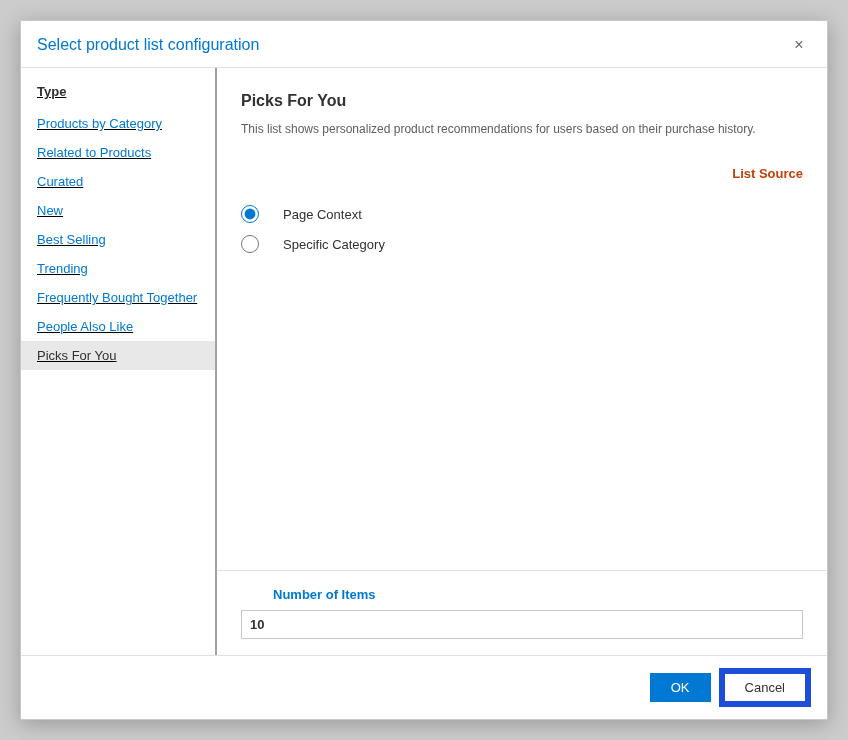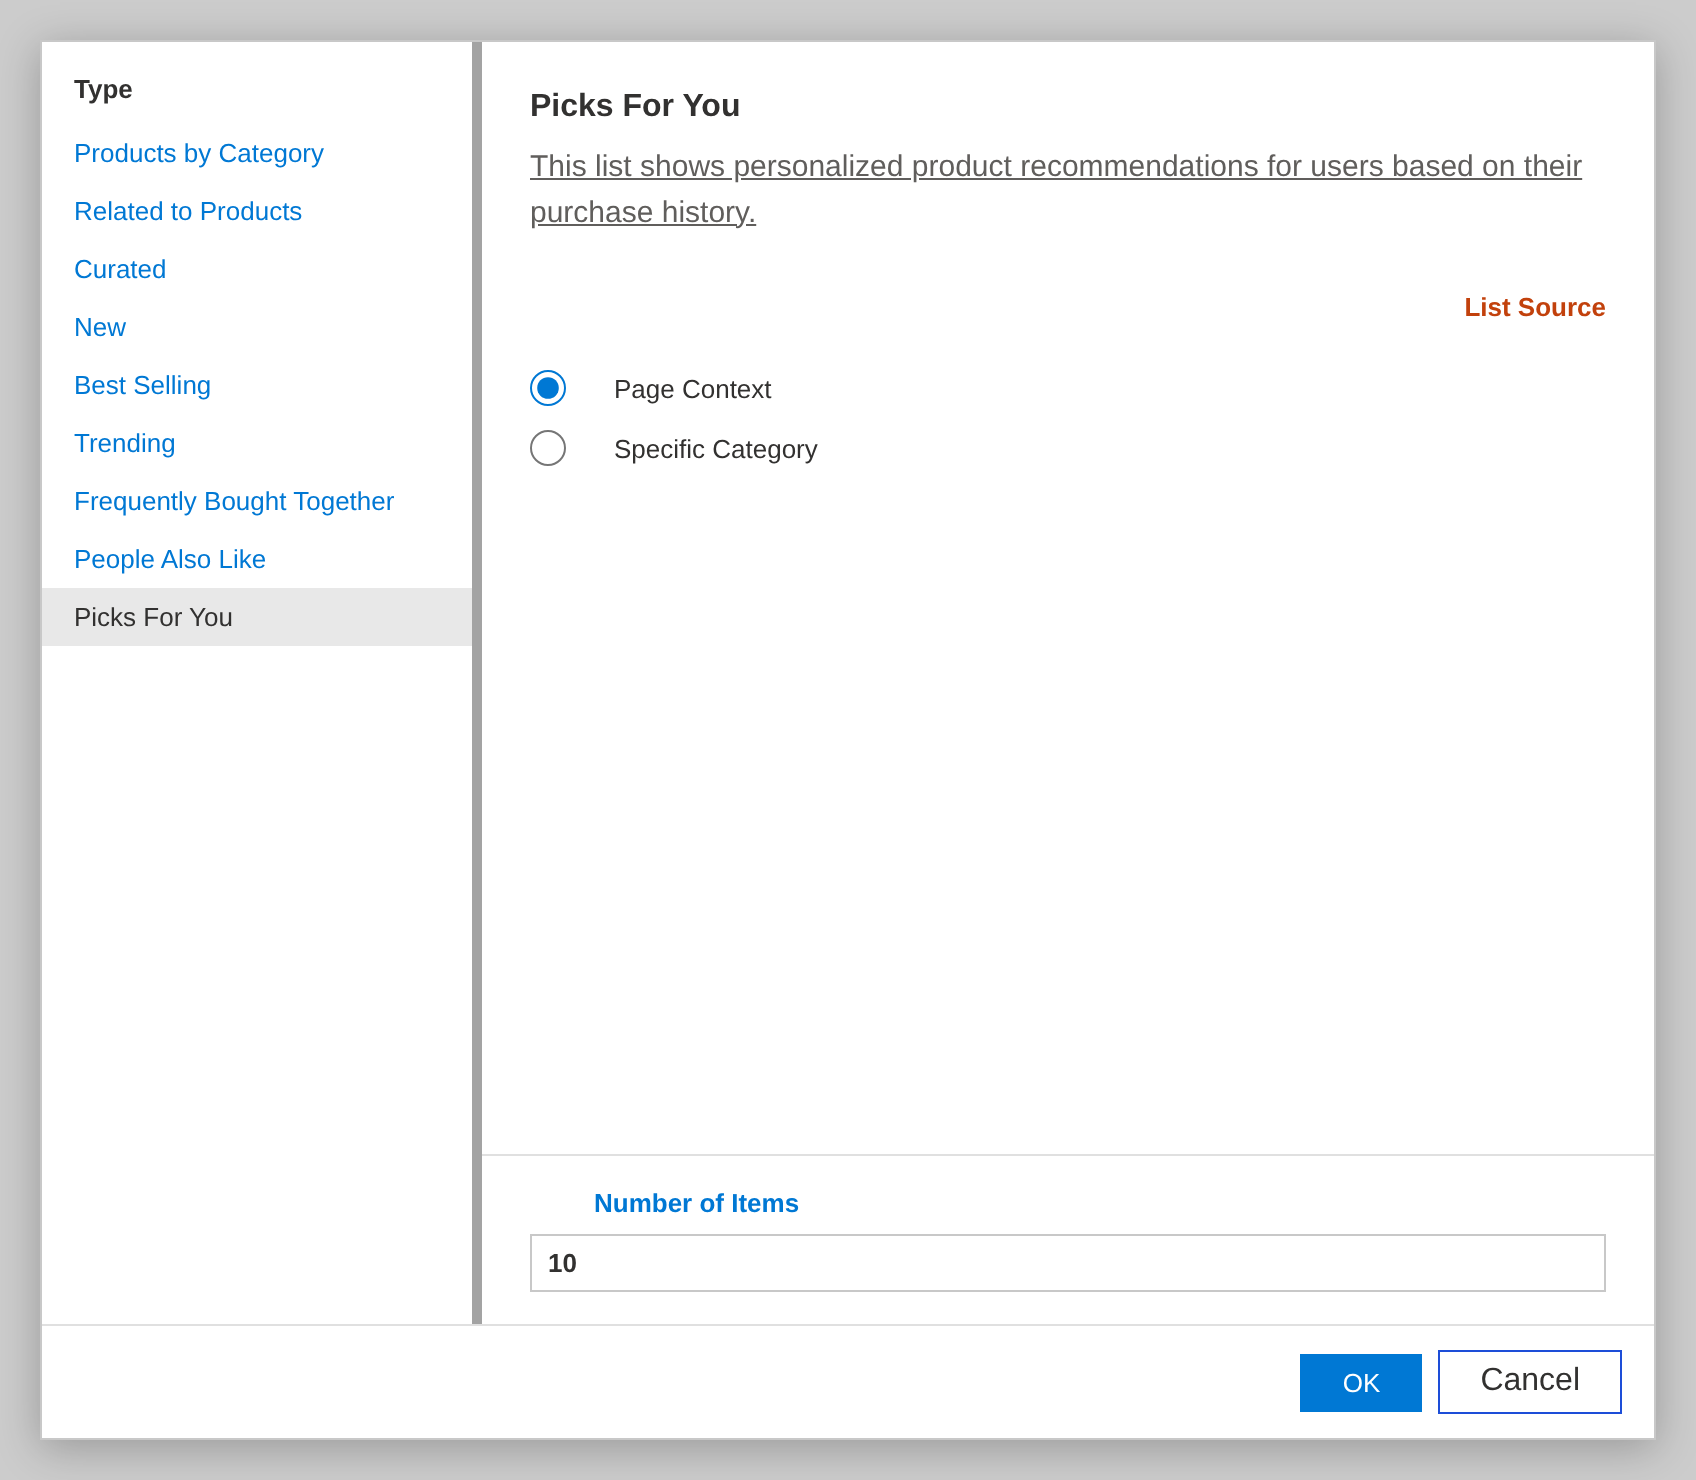--- a/index.html
+++ b/index.html
@@ -59,25 +59,26 @@
       padding: 0;
     }
 
     .dialog-body {
       display: flex;
       flex: 1;
       overflow: hidden;
     }
 
     .sidebar {
-      width: 220px;
-      border-right: 5px solid #a3a3a3;
+      width: 196px;
+      border-right: 2px solid #a3a3a3;
       padding: 12px 0;
       flex-shrink: 0;
       overflow-y: auto;
+      text-decoration: underline;
     }
 
     .sidebar-header {
       padding: 4px 16px 10px 16px;
       font-size: 13px;
       font-weight: 600;
       color: #323130;
     }
 
     .sidebar-item {
@@ -108,24 +109,23 @@
 
     .content-title {
       font-size: 16px;
       font-weight: 600;
       color: #323130;
       margin-bottom: 10px;
     }
 
     .content-description {
       color: #605e5c;
-      font-size: 15px;
+      font-size: 12px;
       margin-bottom: 28px;
       line-height: 1.5;
-      text-decoration: underline;
     }
 
     .section-label {
       color: #c2410c;
       font-size: 13px;
       font-weight: 600;
       margin-bottom: 24px;
       text-align: right;
     }
 
@@ -194,32 +194,36 @@
       border: 1px solid #0078d4;
       padding: 6px 20px;
       font-size: 13px;
       cursor: pointer;
       min-width: 60px;
     }
 
     .btn-cancel {
       background: #fff;
       color: #323130;
-      border: 1px solid #1d4ed8;
+      border: 6px solid #1d4ed8;
       padding: 6px 20px;
-      font-size: 16px;
+      font-size: 13px;
       cursor: pointer;
       min-width: 60px;
     }
   </style>
 </head>
 <body>
 
 <div class="dialog">
 
+  <div class="dialog-title-bar">
+    <span class="dialog-title">Select product list configuration</span>
+    <button class="close-btn">×</button>
+  </div>
 
   <div class="dialog-body">
 
     <div class="sidebar">
       <div class="sidebar-header">Type</div>
 
       <div class="sidebar-item">
         <span>Products by Category</span>
       </div>
       <div class="sidebar-item">

